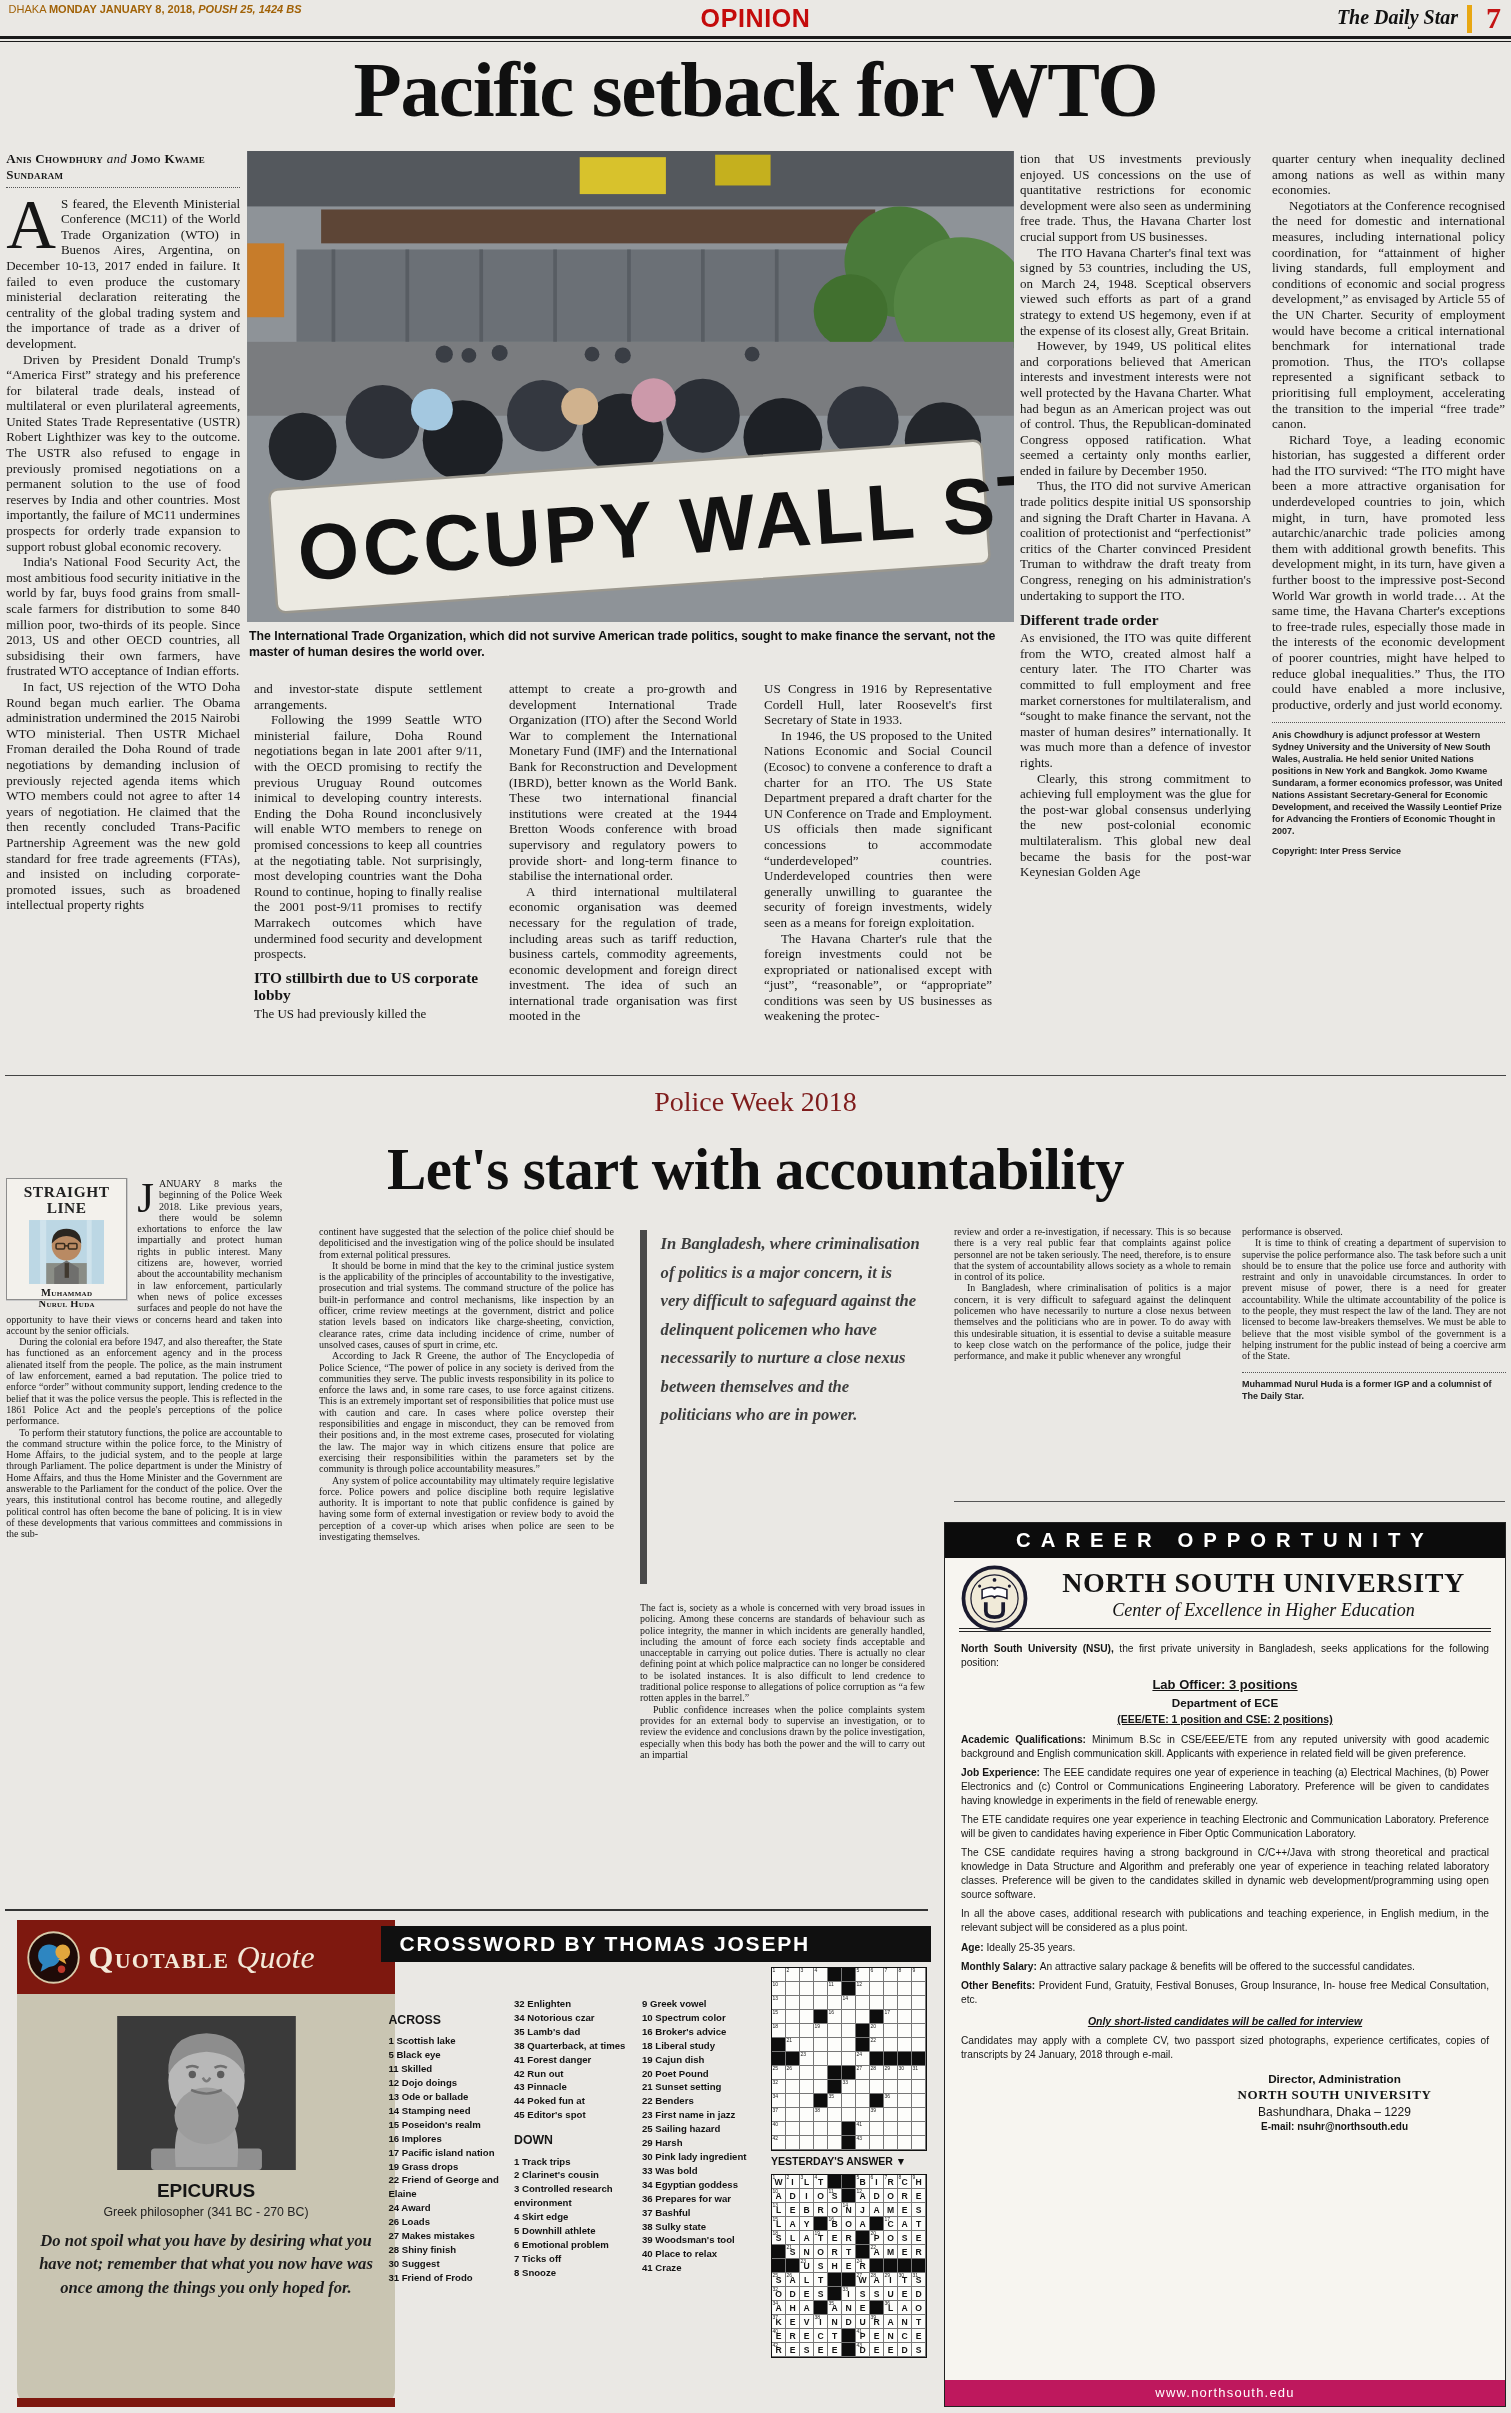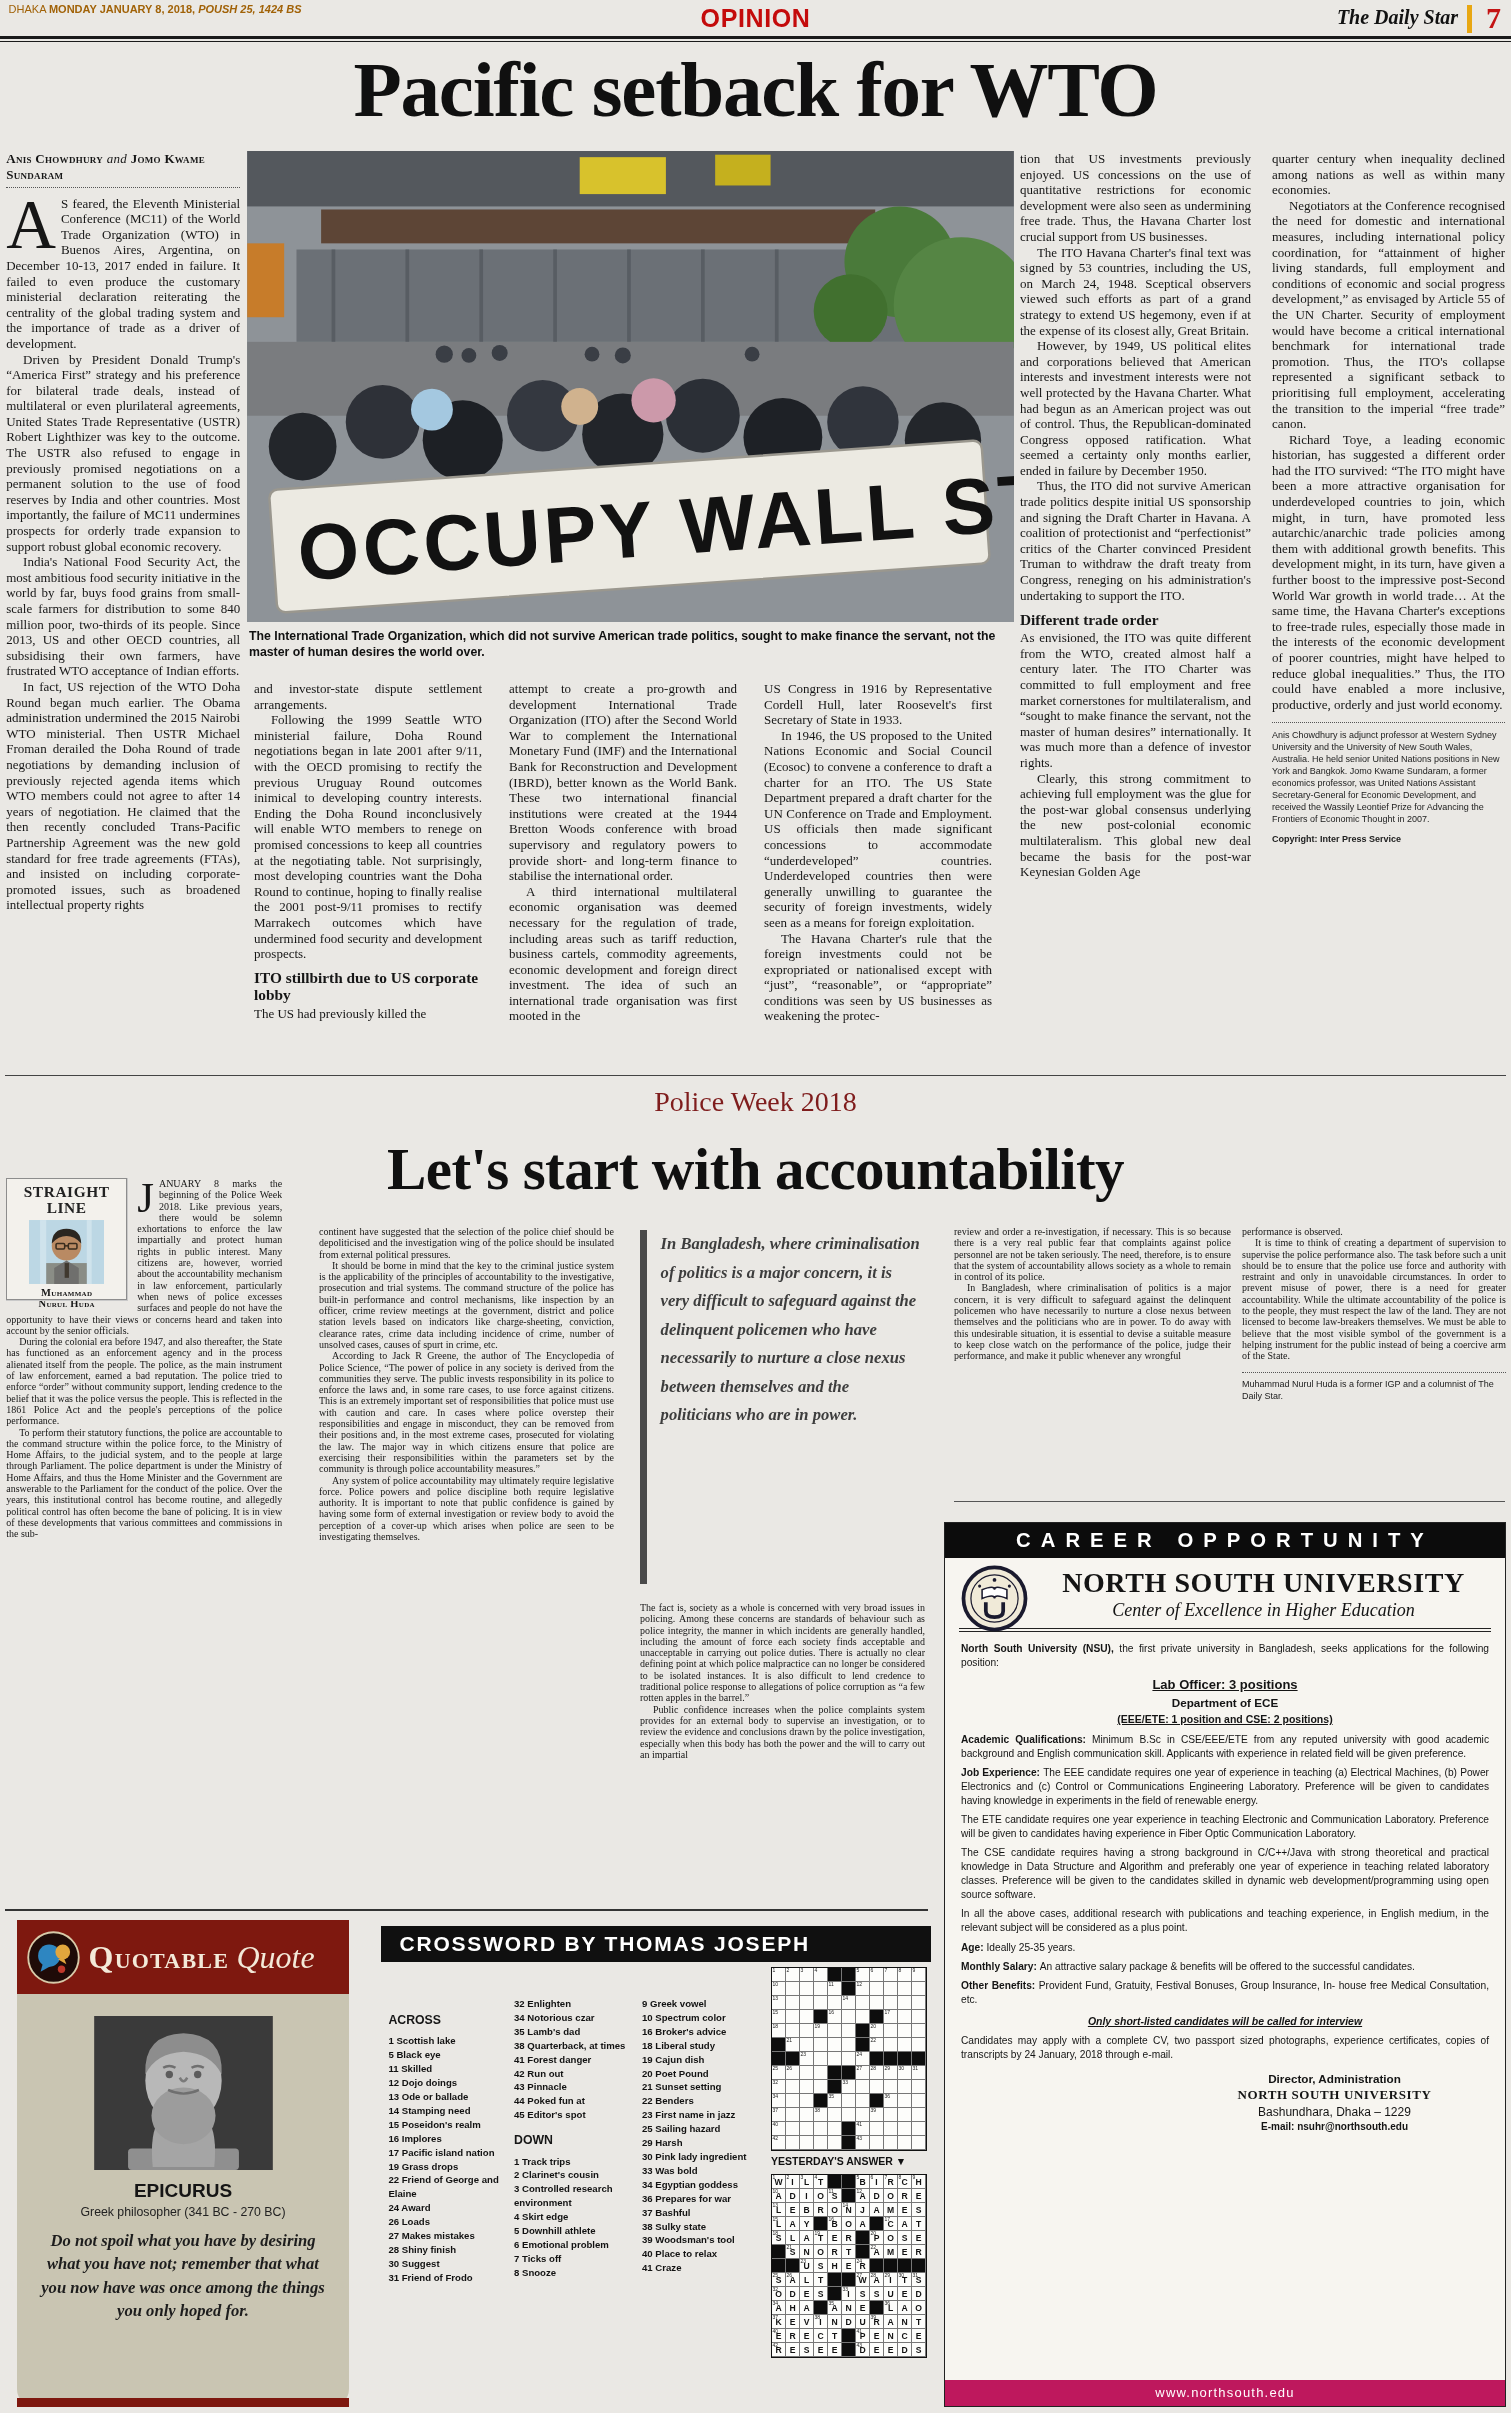--- a/index.html
+++ b/index.html
@@ -19,21 +19,21 @@
   .h1{position:absolute;left:0;right:0;top:49px;text-align:center;font-size:79px;font-weight:700;letter-spacing:-1.2px;line-height:1.05;color:#101010;}
   
   .col{position:absolute;text-align:justify;overflow:hidden;font-size:13px;line-height:1.2;}
   .para{margin:0;text-indent:1.3em;}
   .para.ni{text-indent:0;}
   .para:first-child{text-indent:0;}
   .col-head{font-weight:700;font-size:1.18em;line-height:1.12;margin:7.4px 0 2.5px 0;text-align:left;}
   .dropcap{float:left;font-size:5.3em;line-height:.8;padding:2.5px 5px 0 0;}
   .byline{font-size:13px;font-weight:700;font-variant:small-caps;letter-spacing:0.3px;border-bottom:1.8px dotted #555;padding-bottom:5px;margin-bottom:7.4px;text-align:left;}
   .byline .and{font-style:italic;font-weight:400;font-variant:normal;text-transform:lowercase;}
-  .bio{font-family:"Liberation Sans",sans-serif;font-weight:400;font-size:9px;line-height:1.34;border-top:1.8px dotted #555;padding-top:5.5px;margin-top:10px;text-align:left;color:#222;}
+  .bio{font-family:"Liberation Sans",sans-serif;font-weight:700;font-size:9px;line-height:1.34;border-top:1.8px dotted #555;padding-top:5.5px;margin-top:10px;text-align:left;color:#222;}
   .copyright{font-family:"Liberation Sans",sans-serif;font-weight:700;font-size:9px;margin-top:8.6px;text-align:left;color:#222;}
   
   .photo{position:absolute;left:247px;top:151px;width:767px;height:471px;background:#8e9398;overflow:hidden;}
   .caption{position:absolute;left:249px;top:629px;width:764px;font-family:"Liberation Sans",sans-serif;font-weight:700;font-size:12.3px;line-height:1.3;color:#111;}
   
   .mid-rule{position:absolute;left:5px;right:5px;top:1075px;height:1.2px;background:#444;}
   .kicker{position:absolute;left:0;right:0;top:1086px;text-align:center;font-size:28px;color:#7f1d1d;}
   .h2{position:absolute;left:290px;right:290px;top:1139px;text-align:center;font-size:59px;font-weight:700;letter-spacing:-0.6px;line-height:1.04;color:#101010;}
   .pcol{font-size:10px;line-height:1.13;}
   .pcol .dropcap{font-size:4.3em;}
@@ -41,21 +41,21 @@
   .sl-box{float:left;width:121px;height:122px;border:1.2px solid #8d8d8d;outline:0.6px solid #c9c9c9;background:#f3f1ec;margin:0 10px 5px 0;text-align:center;padding:5px 2.5px;box-sizing:border-box;}
   .sl-title{font-weight:700;font-size:15.4px;line-height:1.05;letter-spacing:0.6px;color:#222;}
   .sl-photo{width:75px;height:64px;margin:3.7px auto 2.5px auto;display:block;}
   .sl-name{font-weight:700;font-size:10.5px;line-height:1.1;font-variant:small-caps;letter-spacing:0.3px;}
   
   .pull{position:absolute;left:640px;top:1230px;width:284px;height:354px;border-left:7.4px solid #4a4a4a;padding-left:13.6px;box-sizing:border-box;font-style:italic;font-weight:700;font-size:16.6px;line-height:1.72;color:#3d3d3d;text-align:left;overflow:hidden;}
   
   .bot-rule{position:absolute;left:5px;width:923px;top:1909px;height:1.8px;background:#333;}
   .ad-rule{position:absolute;left:954px;width:551px;top:1501px;height:1.2px;background:#555;}
   
-  .qq{position:absolute;left:17px;top:1920px;width:332px;height:487px;background:#c9c5b2;border-radius:18px;}
+  .qq{position:absolute;left:17px;top:1920px;width:378px;height:487px;background:#c9c5b2;border-radius:18px;}
   .qq-head{position:absolute;left:0;right:0;top:0;height:74px;background:#7e180f;display:flex;align-items:center;}
   .qq-icon{margin:0 8.6px 0 10px;flex:0 0 auto;}
   .qq-title1{font-variant:small-caps;font-weight:700;font-size:32px;color:#f3e9d8;letter-spacing:1.2px;}
   .qq-title2{font-style:italic;font-size:32px;color:#f3e9d8;margin-left:7.4px;}
   .qq-body{position:absolute;left:0;right:0;top:74px;bottom:8.6px;text-align:center;overflow:hidden;}
   .qq-bust{margin:22px auto 0 auto;display:block;}
   .qq-name{font-family:"Liberation Sans",sans-serif;font-weight:800;font-size:19px;margin-top:10px;color:#151515;}
   .qq-sub{font-family:"Liberation Sans",sans-serif;font-size:12.3px;margin-top:2.5px;color:#222;}
   .qq-quote{font-style:italic;font-weight:700;font-size:16.6px;line-height:1.42;margin:10px 18.5px 0 18.5px;color:#1d1d1d;}
   .qq-foot{position:absolute;left:0;right:0;bottom:0;height:8.6px;background:#7e180f;}

